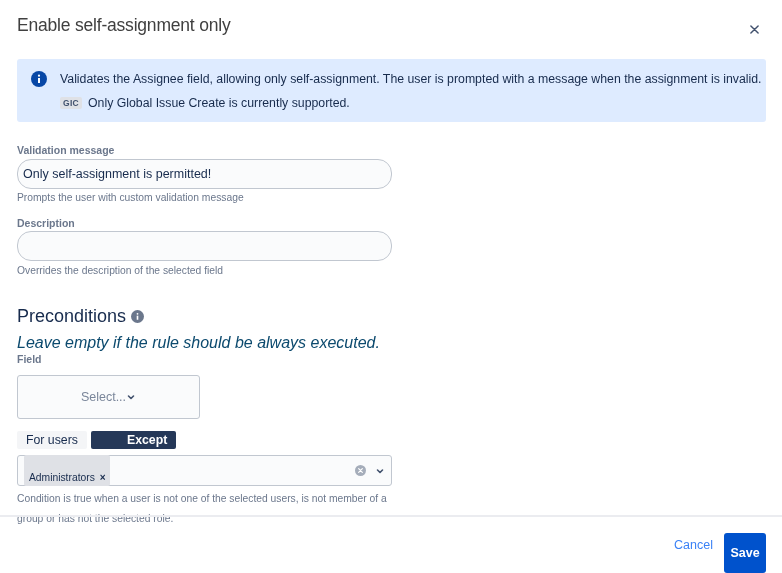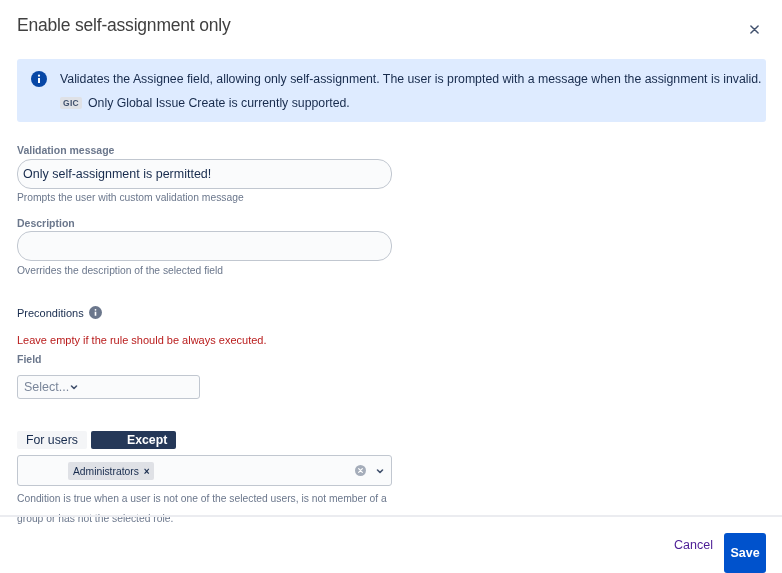--- a/index.html
+++ b/index.html
@@ -12,40 +12,40 @@
     .info-box { position: absolute; left: 17px; top: 59px; width: 749px; height: 63px; background: #deebff; border-radius: 3px; }
     .info-icon { position: absolute; left: 14px; top: 12px; width: 16px; height: 16px; }
     .info-text { position: absolute; left: 43px; top: 13px; font-size: 12.3px; color: #172b4d; white-space: nowrap; }
     .info-sub { position: absolute; left: 43px; top: 37px; font-size: 12.3px; color: #172b4d; display: flex; align-items: center; white-space: nowrap; }
     .gic-badge { font-size: 8.5px; font-weight: 700; background: #dfe1e6; color: #42526e; padding: 1px 3px; border-radius: 2px; margin-right: 6px; letter-spacing: 0.3px; }
 
     .label { position: absolute; left: 17px; font-size: 10.5px; font-weight: 700; color: #6b778c; }
     .text-input { position: absolute; left: 17px; width: 375px; height: 30px; border: 1.5px solid #c1c7d0; border-radius: 14px; background: #fafbfc; font-size: 12.5px; color: #172b4d; padding: 0 5px; line-height: 27px; font-family: "Liberation Sans", sans-serif; }
     .helper { position: absolute; left: 17px; font-size: 10.3px; color: #6b778c; }
 
-    .section-title { position: absolute; left: 17px; top: 306px; font-size: 11px; color: #172b4d; display: flex; align-items: center; }
+    .section-title { position: absolute; left: 17px; top: 306px; font-size: 18px; color: #172b4d; display: flex; align-items: center; }
     .section-info-icon { margin-left: 5px; width: 13px; height: 13px; }
-    .section-desc { position: absolute; left: 17px; top: 334px; font-size: 11px; color: #b91c1c; }
+    .section-desc { position: absolute; left: 17px; top: 334px; font-size: 16px; color: #0c4a6e; font-style: italic; }
 
-    .select-box { position: absolute; left: 17px; top: 375px; width: 183px; height: 24px; border: 1.5px solid #c1c7d0; border-radius: 3px; background: #fafbfc; font-size: 12.5px; color: #7a869a; padding: 0 6px; display: flex; align-items: center; justify-content: flex-start; cursor: pointer; }
+    .select-box { position: absolute; left: 17px; top: 375px; width: 183px; height: 44px; border: 1.5px solid #c1c7d0; border-radius: 3px; background: #fafbfc; font-size: 12.5px; color: #7a869a; padding: 0 6px; display: flex; align-items: center; justify-content: center; cursor: pointer; }
 
     .toggle-group { position: absolute; left: 17px; top: 431px; display: flex; }
     .toggle { font-size: 12.3px; padding: 0 9px; height: 18px; line-height: 18px; border-radius: 2px; cursor: pointer; margin-right: 4px; text-align: right; }
     .toggle.inactive { background: #f4f5f7; color: #172b4d; }
     .toggle.active { background: #253858; color: #ffffff; font-weight: 600; padding-left: 36px; }
 
     .multi-select { position: absolute; left: 17px; top: 455px; width: 375px; height: 31px; border: 1.5px solid #c1c7d0; border-radius: 3px; background: #fafbfc; display: flex; align-items: center; padding: 0 6px; }
-    .chip { background: #dfe1e6; border-radius: 2px; font-size: 10.3px; color: #172b4d; padding: 4px 4px 3px 5px; display: flex; align-items: center; margin-left: 44px; }
+    .chip { background: #dfe1e6; border-radius: 2px; font-size: 10.3px; color: #172b4d; padding: 17px 4px 3px 5px; display: flex; align-items: center; }
     .chip-remove { margin-left: 5px; font-size: 10px; font-weight: 700; cursor: pointer; color: #172b4d; }
     .ms-controls { margin-left: auto; display: flex; align-items: center; }
     .clear-icon { width: 11px; height: 11px; margin-right: 9px; cursor: pointer; }
     .chev { width: 10px; height: 10px; cursor: pointer; }
 
     .footer-divider { position: absolute; left: 0; top: 515px; width: 782px; height: 2px; background: #ebecf0; }
-    .cancel-btn { position: absolute; left: 666px; top: 533px; height: 24px; padding: 0 8px; font-size: 12.5px; color: #4c1d95; background: transparent; border: none; cursor: pointer; line-height: 24px; font-family: "Liberation Sans", sans-serif; }
+    .cancel-btn { position: absolute; left: 666px; top: 533px; height: 24px; padding: 0 8px; font-size: 12.5px; color: #3b82f6; background: transparent; border: none; cursor: pointer; line-height: 24px; font-family: "Liberation Sans", sans-serif; }
     .save-btn { position: absolute; left: 724px; top: 533px; width: 42px; height: 40px; font-size: 12.5px; font-weight: 700; color: #ffffff; background: #0052cc; border: none; border-radius: 3px; cursor: pointer; font-family: "Liberation Sans", sans-serif; }
   </style>
 </head>
 <body>
 
 <div>
   <h1 class="title">Enable self-assignment only</h1>
   <div class="close-btn">
     <svg width="9" height="9" viewBox="0 0 10 10">
         <path d="M1 1 L9 9 M9 1 L1 9" stroke="#42526e" stroke-width="1.6" stroke-linecap="round"></path>

